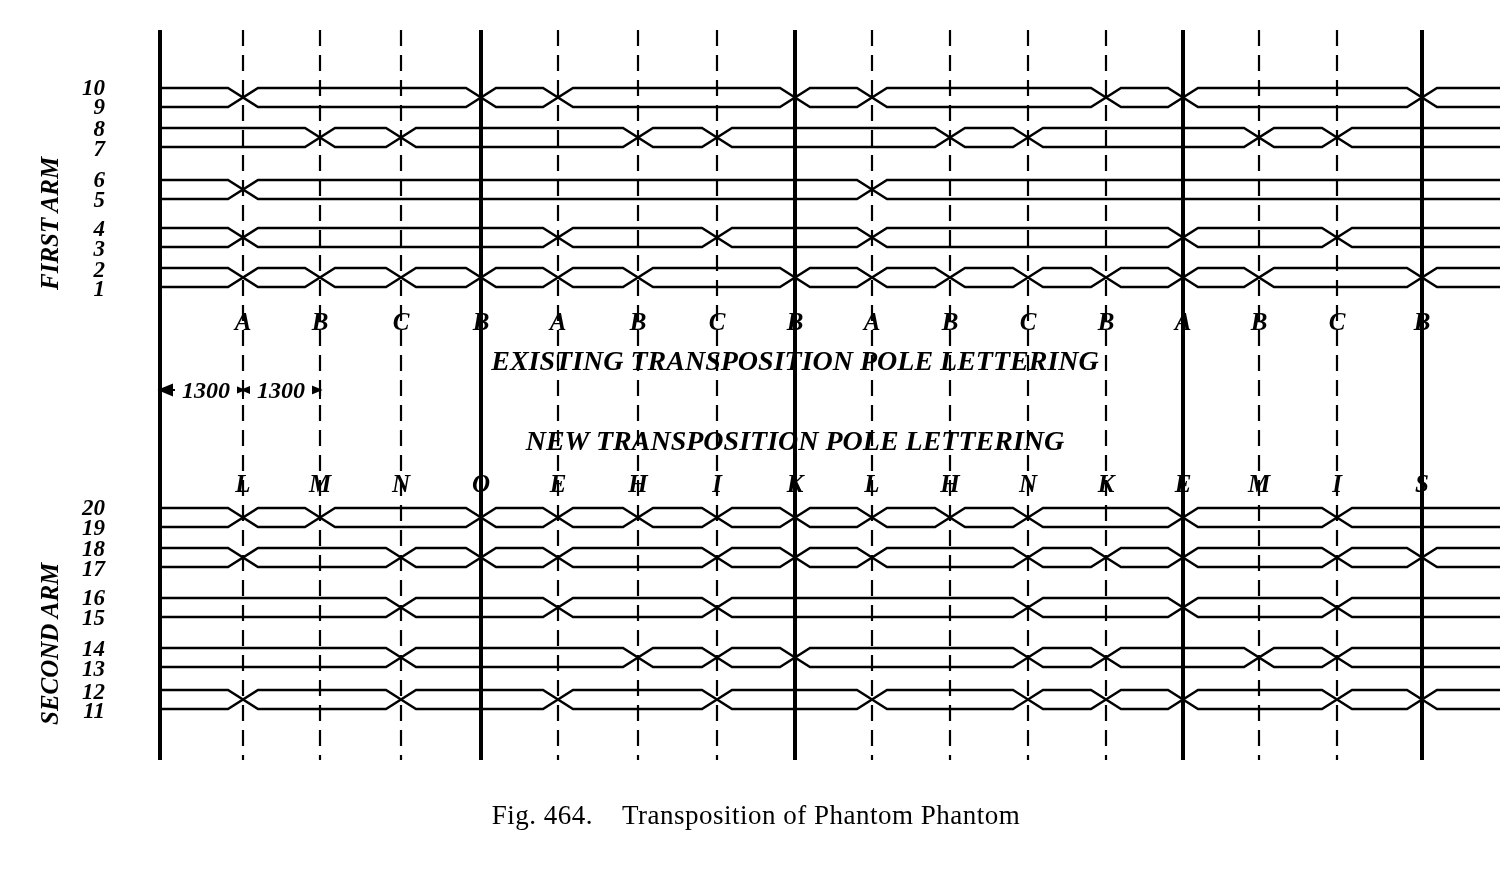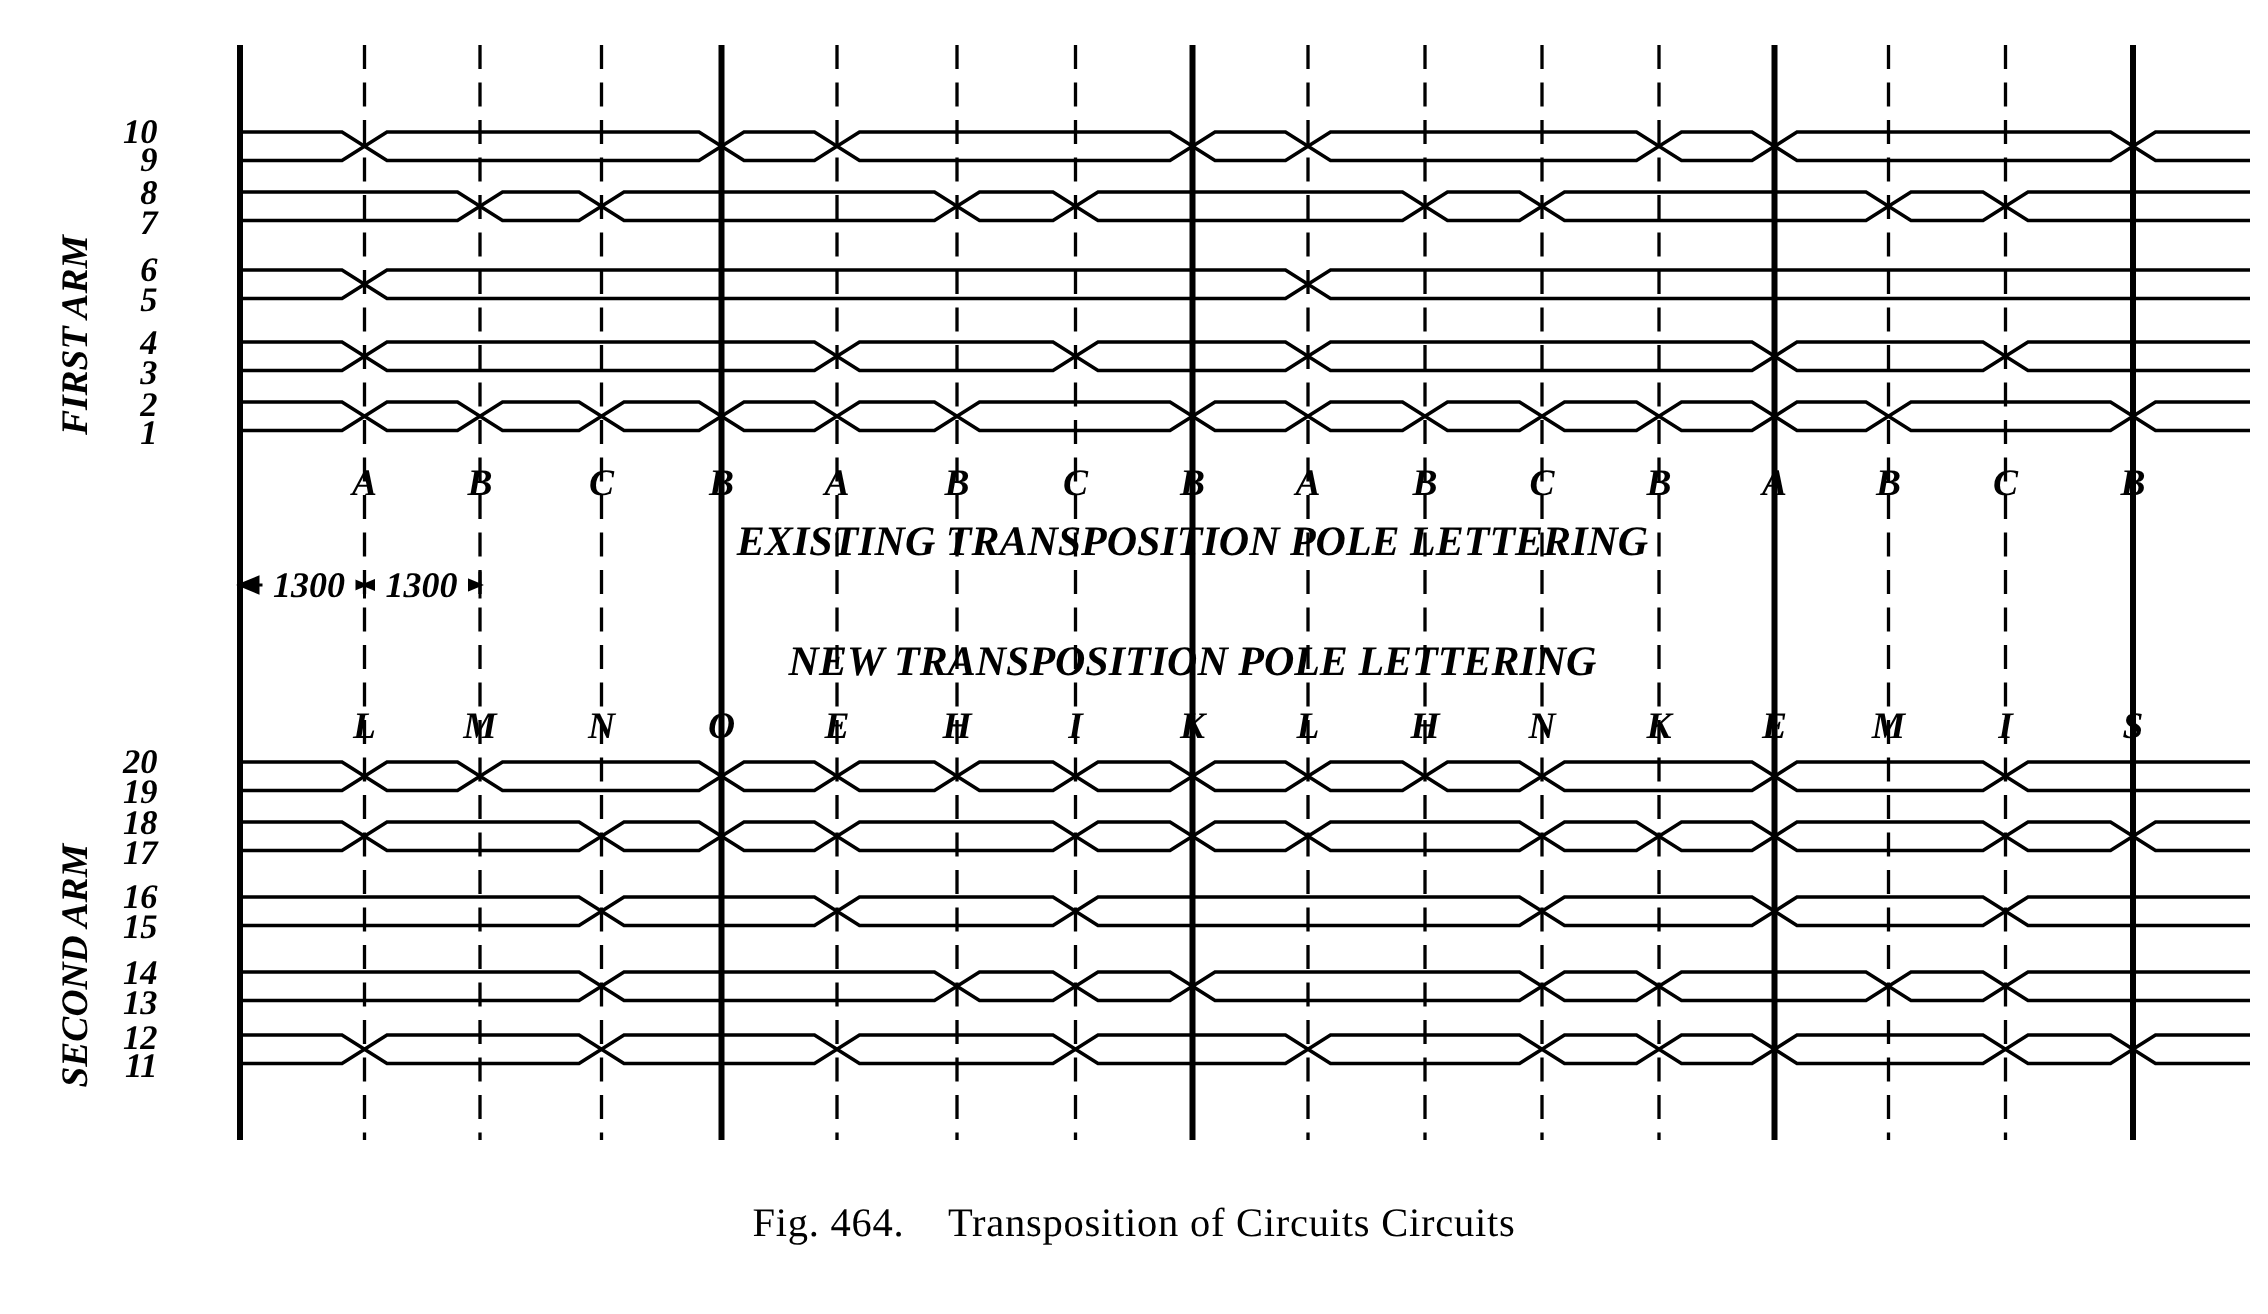--- a/index.html
+++ b/index.html
@@ -193,15 +193,15 @@
       <text x="105" y="656">14</text>
       <text x="105" y="676">13</text>
       <text x="105" y="699">12</text>
       <text x="105" y="718">11</text>
     </g>
 
     <text class="italic-label" font-size="25" font-style="italic" transform="translate(58,725) rotate(-90)">SECOND ARM</text>
   </svg>
 
   <div id="caption">
-    <span class="figno">Fig. 464.</span><span>Transposition of Circuits Circuits</span>
+    <span class="figno">Fig. 464.</span><span>Transposition of Phantom Phantom</span>
   </div>
 </div>
 
 </body></html>

